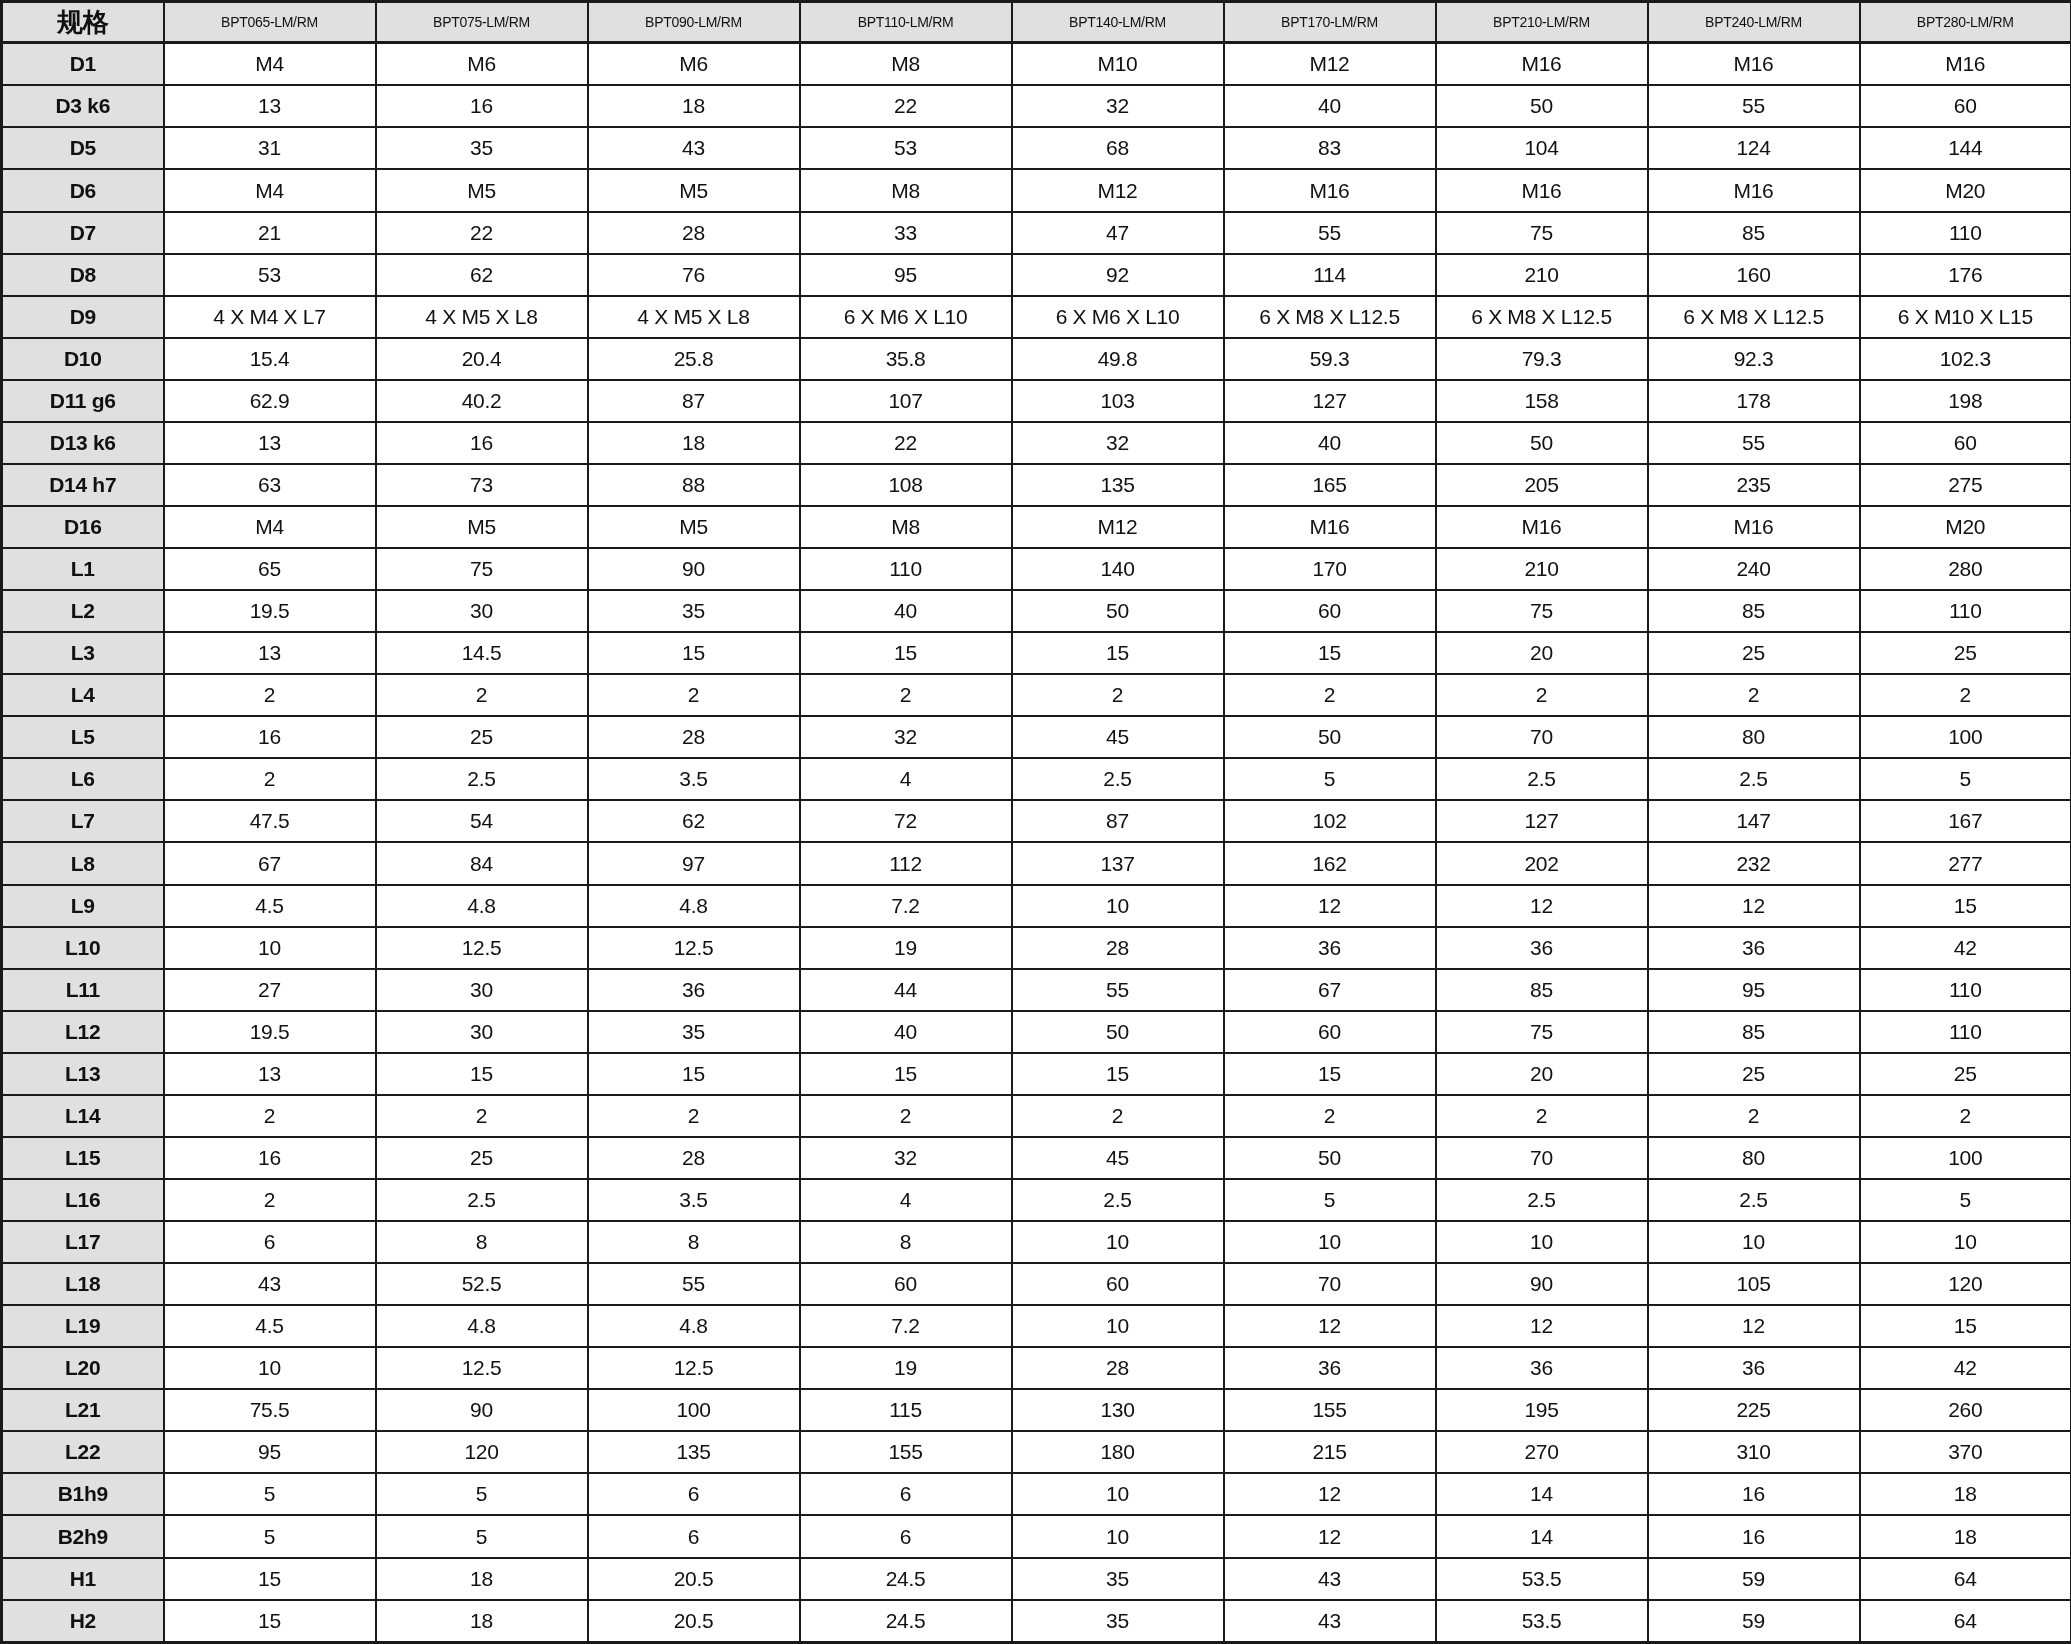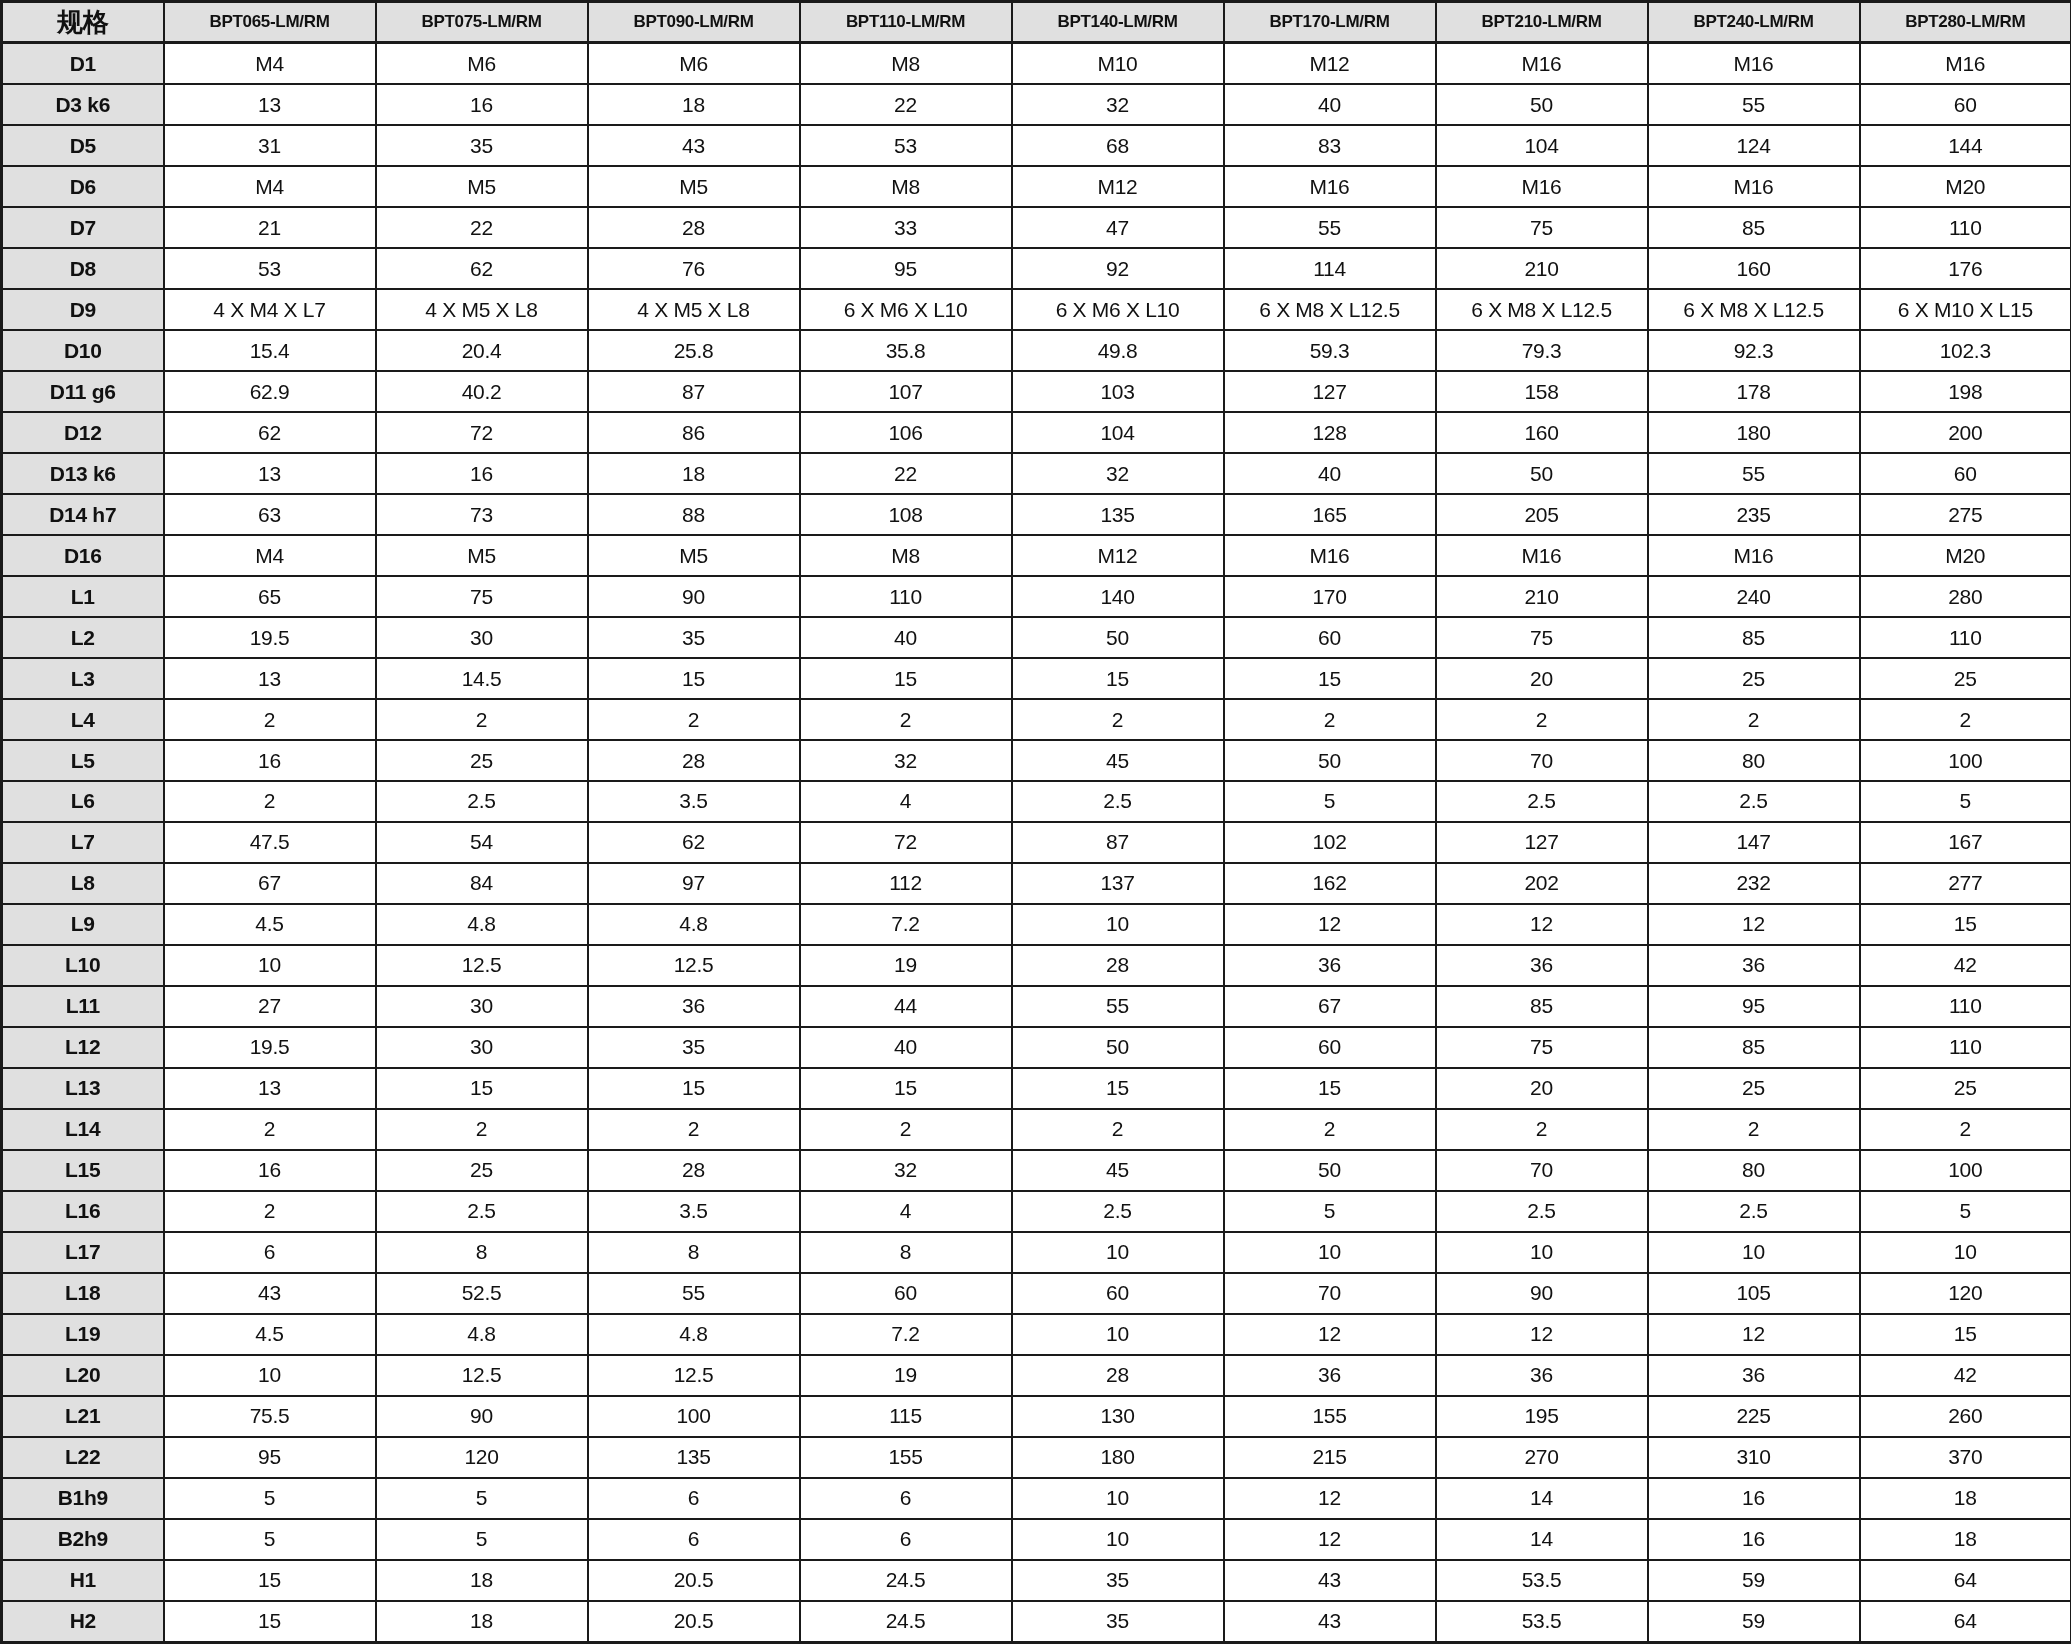--- a/index.html
+++ b/index.html
@@ -26,22 +26,22 @@
     padding:0 2px;
     font-size:21px;
     letter-spacing:-0.3px;
     white-space:nowrap;
     overflow:hidden;
     background:var(--cell-bg);
   }
   table.spec{border:3px solid var(--border);}
   table.spec thead th{
     background:var(--header-bg);
-    font-weight:bold;
-    font-size:17px;
+    font-weight:normal;
+    font-size:14px;
     height:38px;
     border-bottom:3px solid var(--border);
   }
   table.spec thead th.corner{
     font-size:26px;
     font-weight:bold;
   }
   table.spec tbody td.rowlabel{
     background:var(--header-bg);
     font-weight:bold;
@@ -182,32 +182,20 @@
         <td>40.2</td>
         <td>87</td>
         <td>107</td>
         <td>103</td>
         <td>127</td>
         <td>158</td>
         <td>178</td>
         <td>198</td>
       </tr>
       <tr>
-        <td class="rowlabel">D12</td>
-        <td>62</td>
-        <td>72</td>
-        <td>86</td>
-        <td>106</td>
-        <td>104</td>
-        <td>128</td>
-        <td>160</td>
-        <td>180</td>
-        <td>200</td>
-      </tr>
-      <tr>
         <td class="rowlabel">D13 k6</td>
         <td>13</td>
         <td>16</td>
         <td>18</td>
         <td>22</td>
         <td>32</td>
         <td>40</td>
         <td>50</td>
         <td>55</td>
         <td>60</td>

